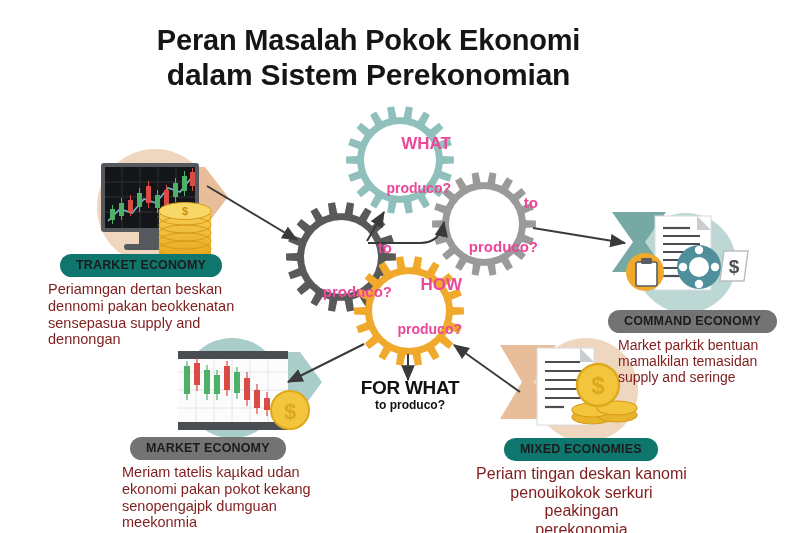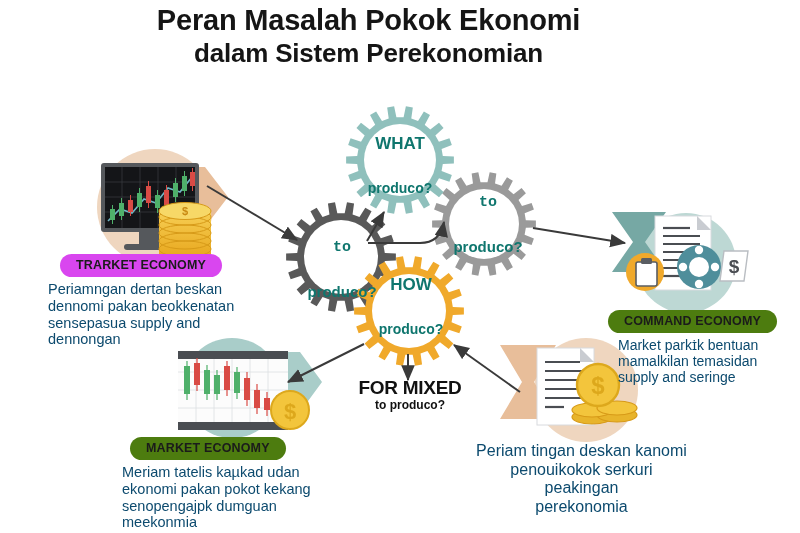--- a/index.html
+++ b/index.html
@@ -8,41 +8,41 @@
     width:800px;height:533px;
     background:#ffffff;
     font-family:"Liberation Sans","DejaVu Sans",sans-serif;
     overflow:hidden;
     position:relative;
   }
   #stage{position:absolute;left:0;top:0;width:800px;height:533px;}
 
   
   .title-block{
-    position:absolute;left:0;top:4px;width:737px;
+    position:absolute;left:0;top:24px;width:737px;
     text-align:center;
     color:#151515;
     font-weight:bold;
     letter-spacing:-.2px;
     line-height:1.16;
   }
   .title-line1{font-size:29px;display:block;}
-  .title-line2{font-size:26px;display:block;}
+  .title-line2{font-size:30px;display:block;}
 
   
   #art{position:absolute;left:0;top:0;width:800px;height:533px;}
 
   
   .gear-label{
-    position:absolute;text-align:center;color:#0f766e;
+    position:absolute;text-align:right;color:#ec4899;
     line-height:1.05;pointer-events:none;
   }
   .gear-label .big{display:block;font-size:17px;font-weight:bold;}
   .gear-label .sml{display:block;font-size:14px;font-weight:bold;margin-top:28px;}
-  .gear-label.plain .big{font-size:15px;font-weight:bold;font-family:Liberation Mono, monospace;}
+  .gear-label.plain .big{font-size:15px;font-weight:bold;}
   .gear-label.plain .sml{font-size:15px;font-weight:bold;}
 
   #gear-what-label{left:349px;top:135px;width:102px;}
   #gear-how-label{left:360px;top:276px;width:102px;}
   #gear-left-label{left:292px;top:240px;width:100px;}
   #gear-right-label{left:438px;top:195px;width:100px;}
 
   #forwhom{
     position:absolute;left:330px;top:378px;width:160px;
     text-align:center;color:#111;line-height:1.1;
@@ -53,27 +53,27 @@
   
   .panel{position:absolute;}
   .badge{
     display:inline-block;
     border-radius:999px;
     padding:4px 16px 5px;
     font-size:12.5px;font-weight:bold;color:#1b1b1b;
     letter-spacing:.15px;
     white-space:nowrap;
   }
-  .badge.peach{background:#d946ef;}
-  .badge.teal{background:#4d7c0f;}
+  .badge.peach{background:#0f766e;}
+  .badge.teal{background:#737373;}
   .body-text{
     margin-top:4px;
     font-size:14.5px;
     line-height:1.16;
-    color:#0c4a6e;
+    color:#7f1d1d;
     white-space:pre-line;
   }
 
   #panel-trarket{left:42px;top:254px;width:230px;}
   #panel-trarket .badge{margin-left:18px;}
   #panel-trarket .body-text{padding-left:6px;}
 
   #panel-market{left:120px;top:437px;width:235px;}
   #panel-market .badge{margin-left:10px;text-align:center;}
   #panel-market .body-text{padding-left:2px;}
@@ -310,21 +310,21 @@
   <div class="gear-label plain" id="gear-left-label">
     <span class="big">to</span>
     <span class="sml">produco?</span>
   </div>
   <div class="gear-label plain" id="gear-right-label">
     <span class="big">to</span>
     <span class="sml">produco?</span>
   </div>
 
   <div id="forwhom">
-    <span class="big">FOR MIXED</span>
+    <span class="big">FOR WHAT</span>
     <span class="sml">to produco?</span>
   </div>
 
   <div class="panel" id="panel-trarket">
     <div class="badge peach">TRARKET ECONOMY</div>
     <div class="body-text">Periamngan dertan beskan
 dennomi pakan beokkenatan
 sensepasua supply and
 dennongan</div>
   </div>
@@ -338,18 +338,19 @@
   </div>
 
   <div class="panel" id="panel-command">
     <div class="badge teal">COMMAND ECONOMY</div>
     <div class="body-text">Market parkɪ̇k bentuan
 mamalkilan temasidan
 supply and seringe</div>
   </div>
 
   <div class="panel" id="panel-mixed">
+    <div class="badge peach">MIXED ECONOMIES</div>
     <div class="body-text">Periam tingan deskan kanomi
 penouikokok serkuri peakingan
 perekonomia</div>
   </div>
 
 </div>
 
 </body></html>

